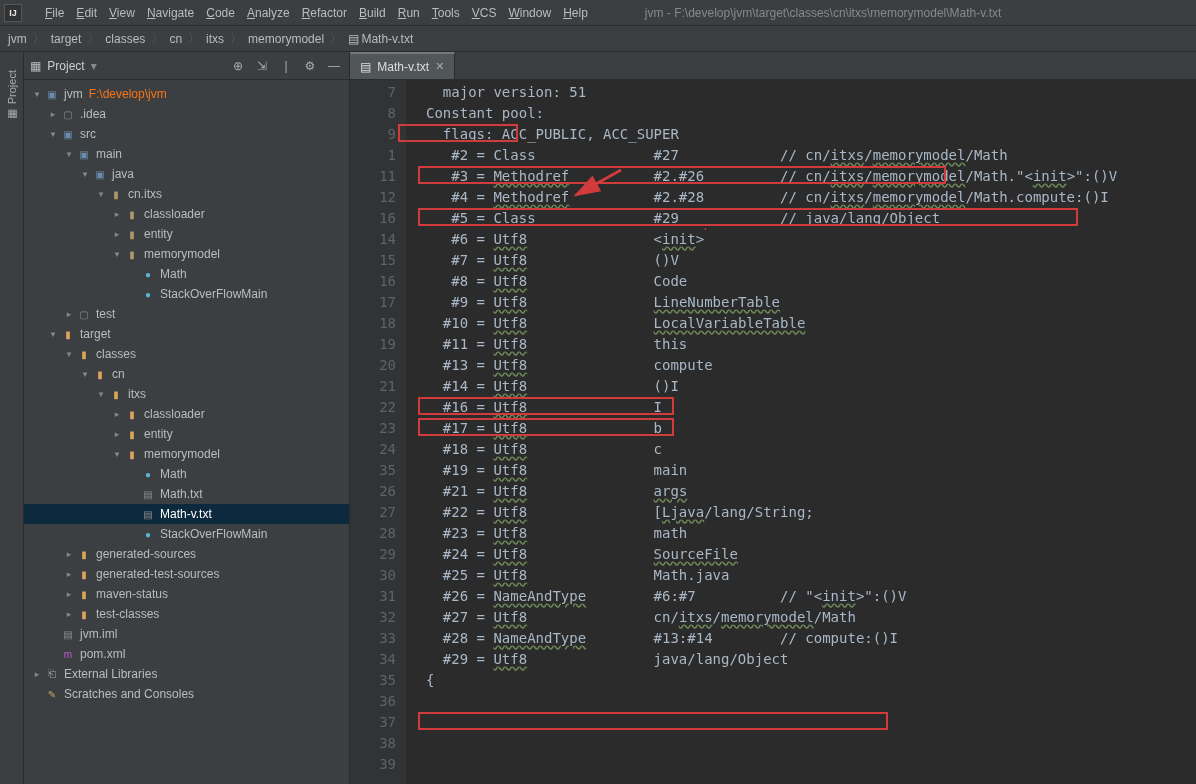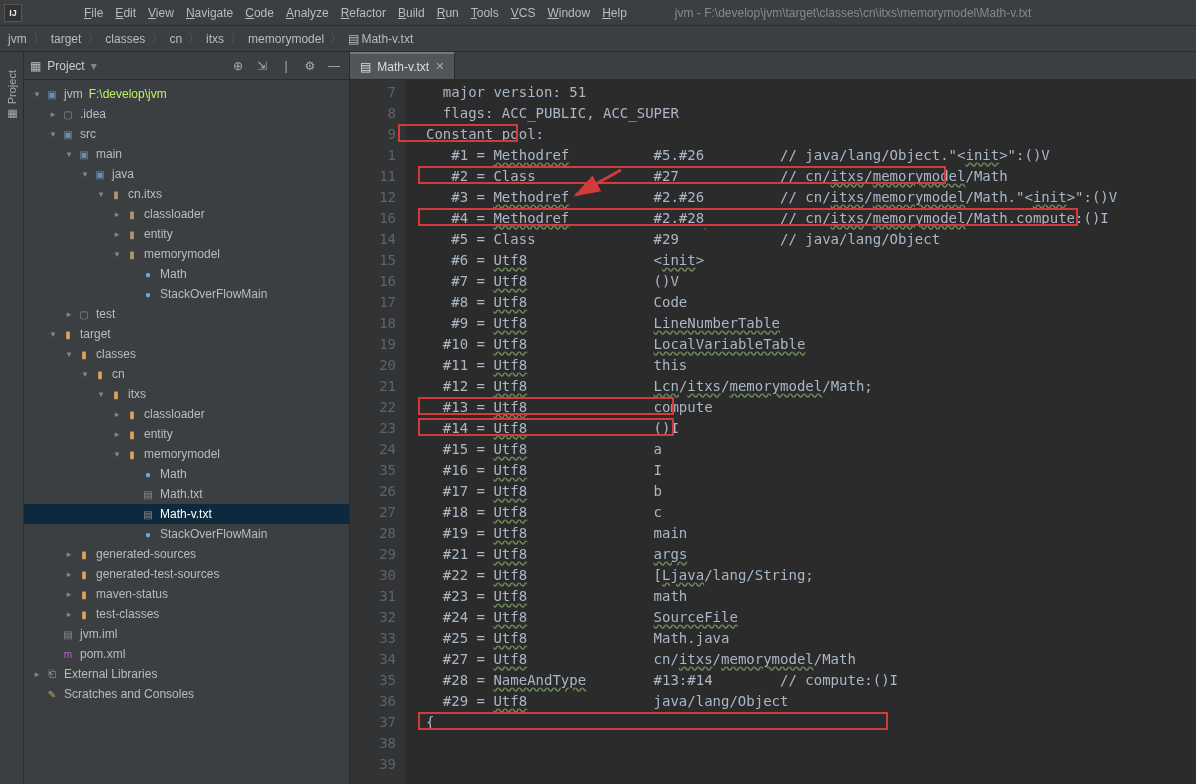--- a/index.html
+++ b/index.html
@@ -14,21 +14,21 @@
   position: relative;
 }
 
 .menubar {
   display: flex;
   align-items: center;
   height: 26px;
   background: #3c3f41;
   border-bottom: 1px solid #2b2b2b;
   padding: 0 4px;
-  gap: 2px;
+  gap: 11px;
 }
 .menubar .logo {
   width: 18px; height: 18px;
   background: #323232;
   border: 1px solid #555;
   display: flex; align-items: center; justify-content: center;
   font-size: 9px; font-weight: bold; color: #e8e8e8;
   margin-right: 6px;
 }
 .menubar .menu-item {
@@ -124,21 +124,21 @@
   width: 14px; text-align: center; color: #888;
   font-size: 9px;
 }
 .tree-row .icon {
   width: 16px; height: 16px; margin-right: 4px;
   display:inline-flex; align-items:center; justify-content:center;
   font-size: 10px;
 }
 .tree-row .label { color: #bbbbbb; }
 .tree-row.selected .label { color: #fff; }
-.tree-row .hint { color: #bef264; margin-left: 6px; }
+.tree-row .hint { color: #f97316; margin-left: 6px; }
 .ic-folder { color:#b0976a; }
 .ic-folder-o { color:#d9a35b; }
 .ic-dir { color:#8a8a8a; }
 .ic-mod { color:#6b8eaf; }
 .ic-file { color:#8a8a8a; }
 .ic-j { color:#5bb3d2; }
 .ic-m { color:#bf5bd2; }
 .ic-lib { color:#a6a6a6; }
 .ic-scr { color:#bfa65b; }
 
@@ -208,21 +208,21 @@
 
 ::-webkit-scrollbar { width: 10px; height: 10px; }
 ::-webkit-scrollbar-thumb { background: #555; }
 ::-webkit-scrollbar-track { background: #313335; }
 </style>
 </head>
 <body>
 
 <div class="menubar">
   <div class="logo">IJ</div>
-  <div id="menu-items" style="display: flex; margin-left: 48px;">
+  <div id="menu-items" style="display: flex;">
       <span class="menu-item"><span class="u">F</span>ile</span>
       <span class="menu-item"><span class="u">E</span>dit</span>
       <span class="menu-item"><span class="u">V</span>iew</span>
       <span class="menu-item"><span class="u">N</span>avigate</span>
       <span class="menu-item"><span class="u">C</span>ode</span>
       <span class="menu-item"><span class="u">A</span>nalyze</span>
       <span class="menu-item"><span class="u">R</span>efactor</span>
       <span class="menu-item"><span class="u">B</span>uild</span>
       <span class="menu-item"><span class="u">R</span>un</span>
       <span class="menu-item"><span class="u">T</span>ools</span>
@@ -505,46 +505,44 @@
             </marker>
           </defs>
 
           <line x1="215" y1="90" x2="170" y2="115" stroke="#d13b3b" stroke-width="3" marker-end="url(#ah)"></line>
 
           <line x1="300" y1="148" x2="420" y2="618" stroke="#d13b3b" stroke-width="3" marker-end="url(#ah)"></line>
 
           <line x1="290" y1="620" x2="270" y2="365" stroke="#d13b3b" stroke-width="3" marker-end="url(#ah)"></line>
         </svg>
       <div class="line">  major version: 51</div>
+          <div class="line">Constant pool:</div>
           <div class="line">  flags: ACC_PUBLIC, ACC_SUPER</div>
-          <div class="line">Constant pool:</div>
-          <div class="line">   #1 = <span class="wavy">Methodref</span>          #5.#26         // java/lang/Object."&lt;<span class="wavy">init</span>&gt;":()V</div>
           <div class="line">   #2 = Class              #27            // cn/<span class="wavy">itxs</span>/<span class="wavy">memorymodel</span>/Math</div>
           <div class="line">   #3 = <span class="wavy">Methodref</span>          #2.#26         // cn/<span class="wavy">itxs</span>/<span class="wavy">memorymodel</span>/Math."&lt;<span class="wavy">init</span>&gt;":()V</div>
           <div class="line">   #4 = <span class="wavy">Methodref</span>          #2.#28         // cn/<span class="wavy">itxs</span>/<span class="wavy">memorymodel</span>/Math.compute:()I</div>
           <div class="line">   #5 = Class              #29            // java/lang/Object</div>
           <div class="line">   #6 = <span class="wavy">Utf8</span>               &lt;<span class="wavy">init</span>&gt;</div>
           <div class="line">   #7 = <span class="wavy">Utf8</span>               ()V</div>
           <div class="line">   #8 = <span class="wavy">Utf8</span>               Code</div>
           <div class="line">   #9 = <span class="wavy">Utf8</span>               <span class="wavy">LineNumberTable</span></div>
           <div class="line">  #10 = <span class="wavy">Utf8</span>               <span class="wavy">LocalVariableTable</span></div>
           <div class="line">  #11 = <span class="wavy">Utf8</span>               this</div>
-          <div class="line">  #12 = <span class="wavy">Utf8</span>               <span class="wavy">Lcn</span>/<span class="wavy">itxs</span>/<span class="wavy">memorymodel</span>/Math;</div>
           <div class="line">  #13 = <span class="wavy">Utf8</span>               compute</div>
           <div class="line">  #14 = <span class="wavy">Utf8</span>               ()I</div>
-          <div class="line">  #15 = <span class="wavy">Utf8</span>               a</div>
           <div class="line">  #16 = <span class="wavy">Utf8</span>               I</div>
           <div class="line">  #17 = <span class="wavy">Utf8</span>               b</div>
           <div class="line">  #18 = <span class="wavy">Utf8</span>               c</div>
           <div class="line">  #19 = <span class="wavy">Utf8</span>               main</div>
           <div class="line">  #21 = <span class="wavy">Utf8</span>               <span class="wavy">args</span></div>
           <div class="line">  #22 = <span class="wavy">Utf8</span>               [<span class="wavy">Ljava</span>/lang/String;</div>
           <div class="line">  #23 = <span class="wavy">Utf8</span>               math</div>
           <div class="line">  #24 = <span class="wavy">Utf8</span>               <span class="wavy">SourceFile</span></div>
           <div class="line">  #25 = <span class="wavy">Utf8</span>               Math.java</div>
+          <div class="line">  #26 = <span class="wavy">NameAndType</span>        #6:#7          // "&lt;<span class="wavy">init</span>&gt;":()V</div>
           <div class="line">  #27 = <span class="wavy">Utf8</span>               cn/<span class="wavy">itxs</span>/<span class="wavy">memorymodel</span>/Math</div>
           <div class="line">  #28 = <span class="wavy">NameAndType</span>        #13:#14        // compute:()I</div>
           <div class="line">  #29 = <span class="wavy">Utf8</span>               java/lang/Object</div>
           <div class="line">{</div>
         </div>
     </div>
   </div>
 </div>
 
 </body></html>

